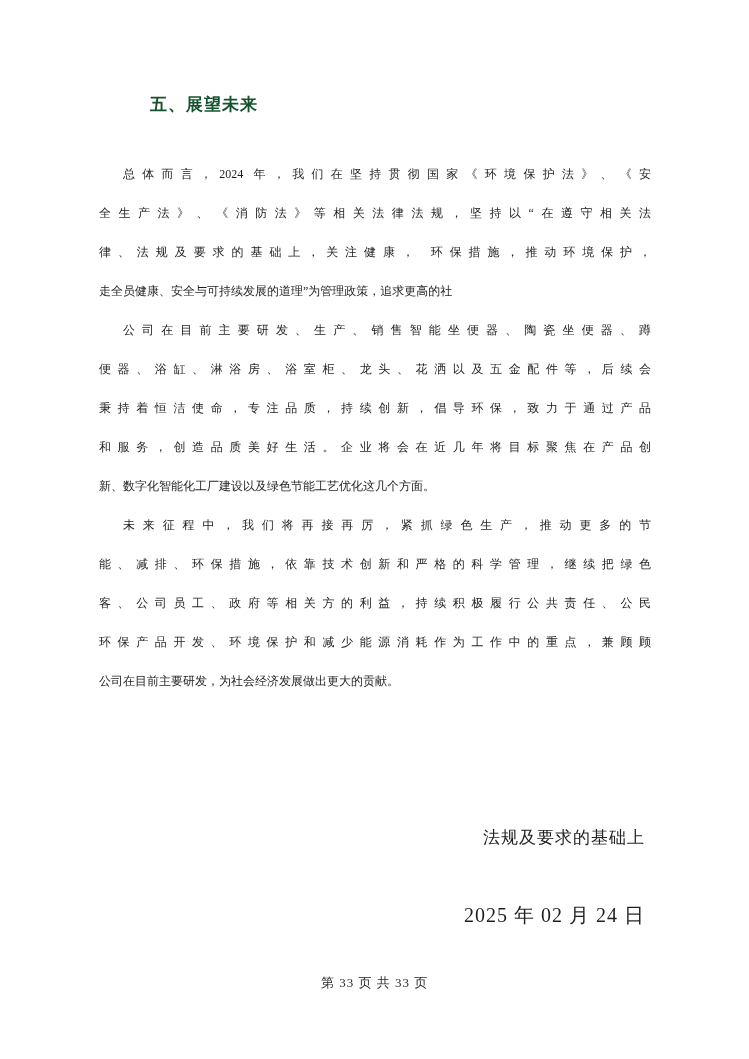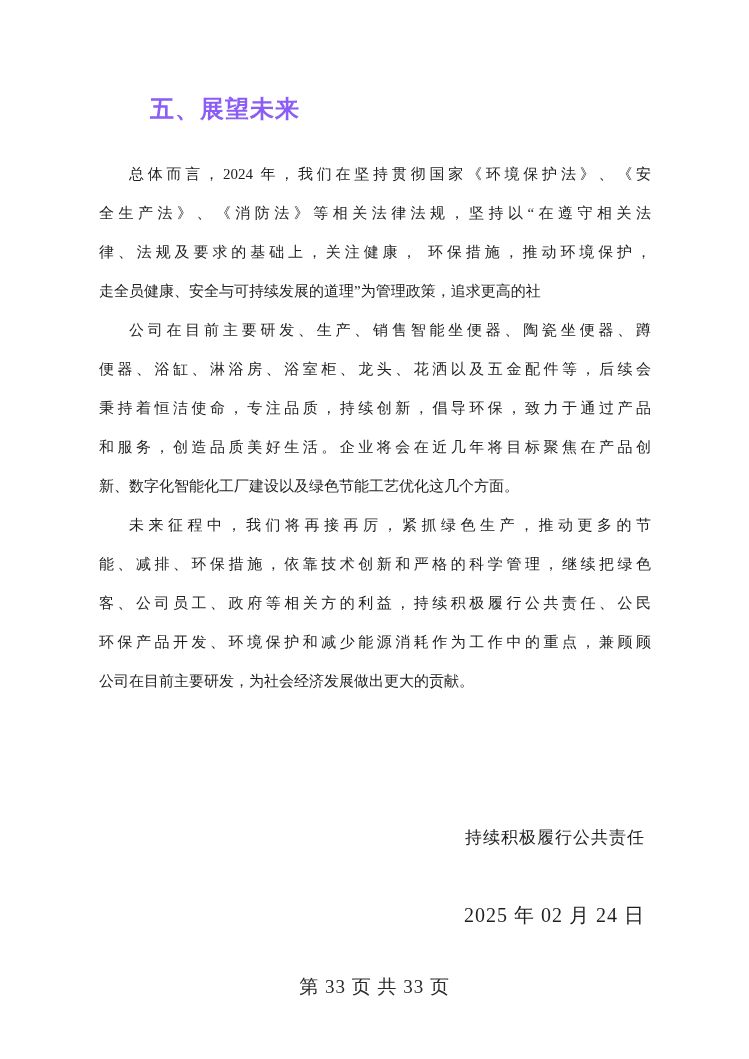--- a/index.html
+++ b/index.html
@@ -18,32 +18,32 @@
   .page {
     position: absolute;
     inset: 0;
     background: #ffffff;
   }
   .heading {
     position: absolute;
     left: 150px;
     top: 93px;
     margin: 0;
-    font-size: 24px;
+    font-size: 17px;
     font-weight: bold;
     letter-spacing: 1px;
-    color: #8b5cf6;
+    color: #14532d;
     white-space: nowrap;
   }
   .body-text {
     position: absolute;
     left: 99px;
     top: 155px;
     width: 552px;
-    font-size: 15px;
+    font-size: 12px;
   }
   .para {
     margin: 0;
     padding: 0;
   }
   .para .line {
     height: 39px;
     line-height: 39px;
     text-align: justify;
     text-align-last: justify;
@@ -71,21 +71,21 @@
     font-size: 20px;
     letter-spacing: 1px;
     white-space: nowrap;
   }
   .footer {
     position: absolute;
     top: 974px;
     left: 0;
     width: 100%;
     text-align: center;
-    font-size: 19px;
+    font-size: 13px;
     color: #2b2b2b;
     letter-spacing: 1px;
   }
 </style>
 </head>
 <body>
 
 <div class="page">
 
   <h1 class="heading">五、展望未来</h1>
@@ -106,19 +106,19 @@
       </div>
     <div class="para">
         <div class="line">未来征程中，我们将再接再厉，紧抓绿色生产，推动更多的节</div>
         <div class="line">能、减排、环保措施，依靠技术创新和严格的科学管理，继续把绿色</div>
         <div class="line">客、公司员工、政府等相关方的利益，持续积极履行公共责任、公民</div>
         <div class="line">环保产品开发、环境保护和减少能源消耗作为工作中的重点，兼顾顾</div>
         <div class="line">公司在目前主要研发，为社会经济发展做出更大的贡献。</div>
       </div>
   </div>
 
-  <div class="signature">持续积极履行公共责任</div>
+  <div class="signature">法规及要求的基础上</div>
 
   <div class="date-line">2025 年 02 月 24 日</div>
 
   <div class="footer">第 33 页 共 33 页</div>
 
 </div>
 
 </body></html>

